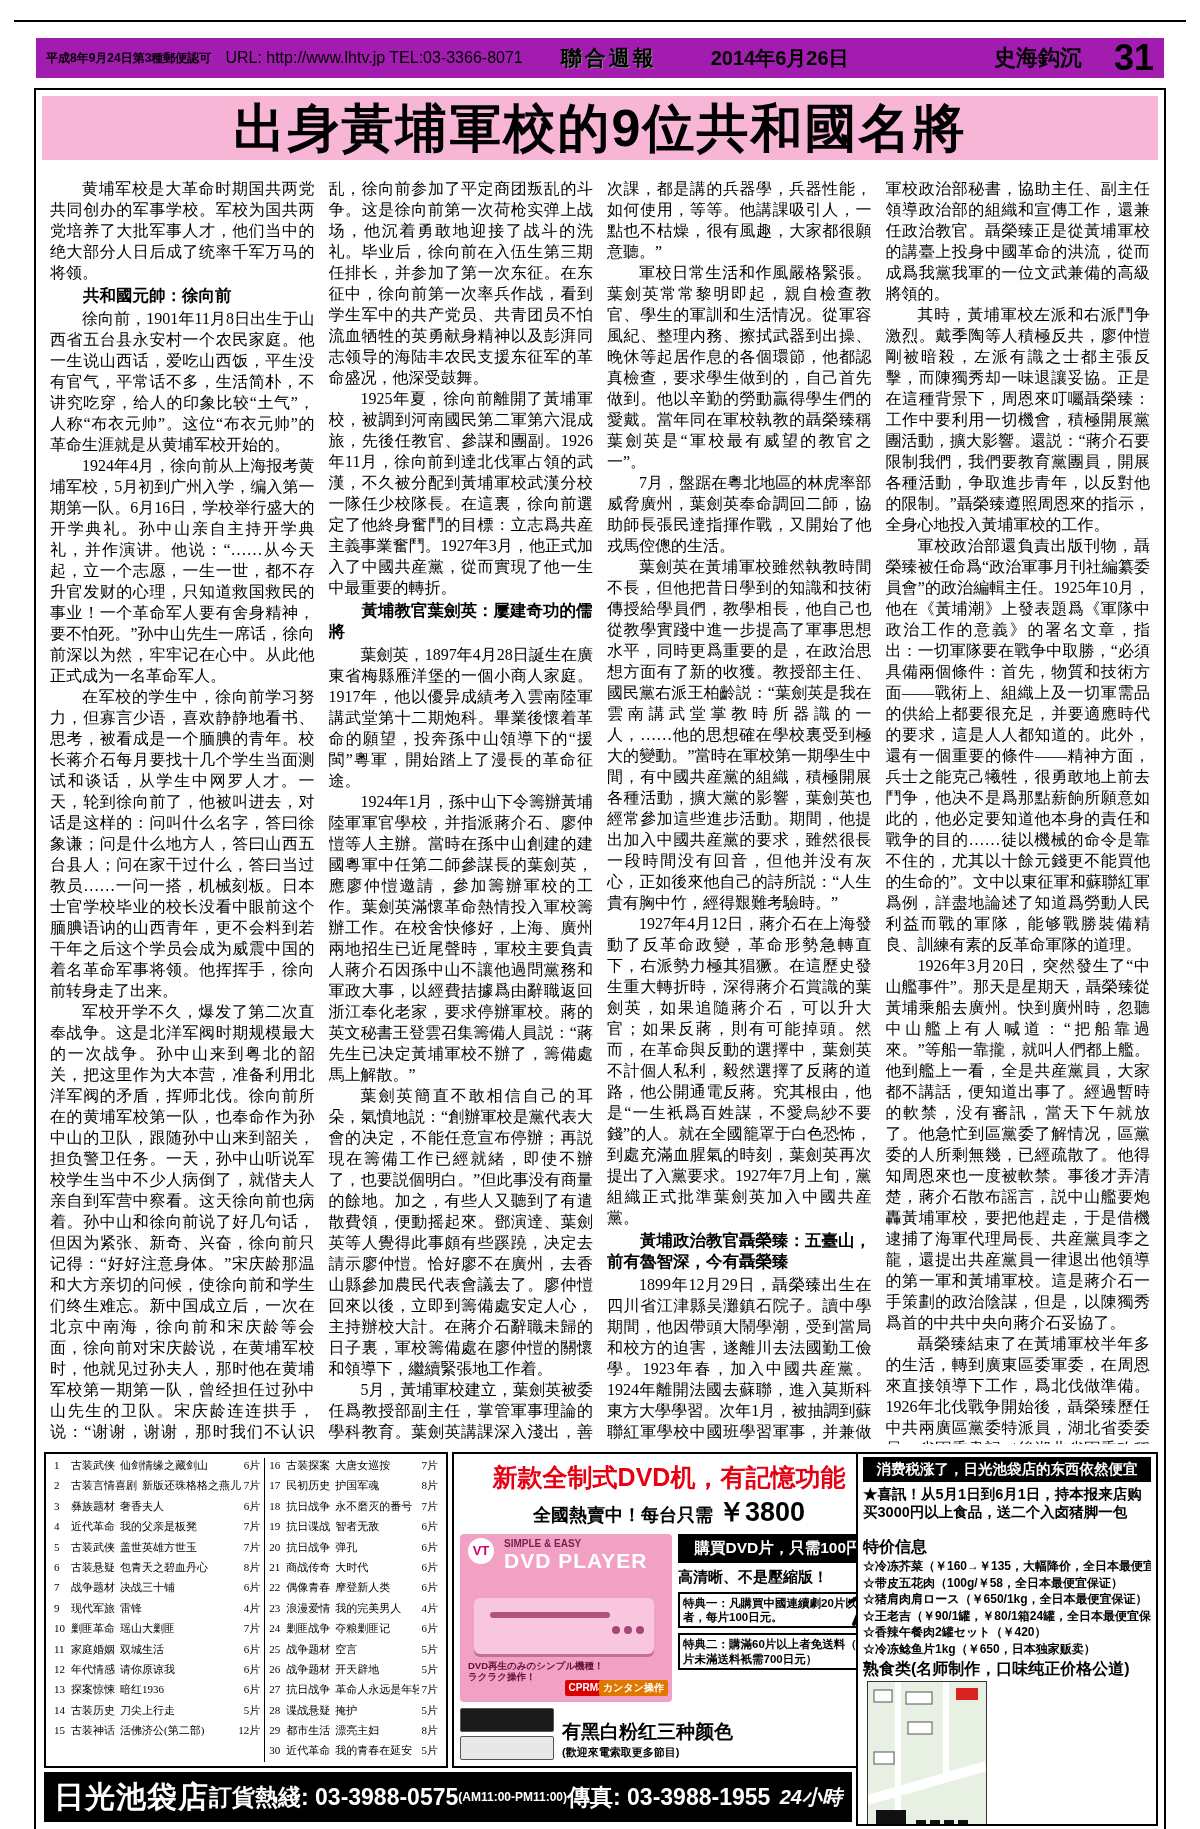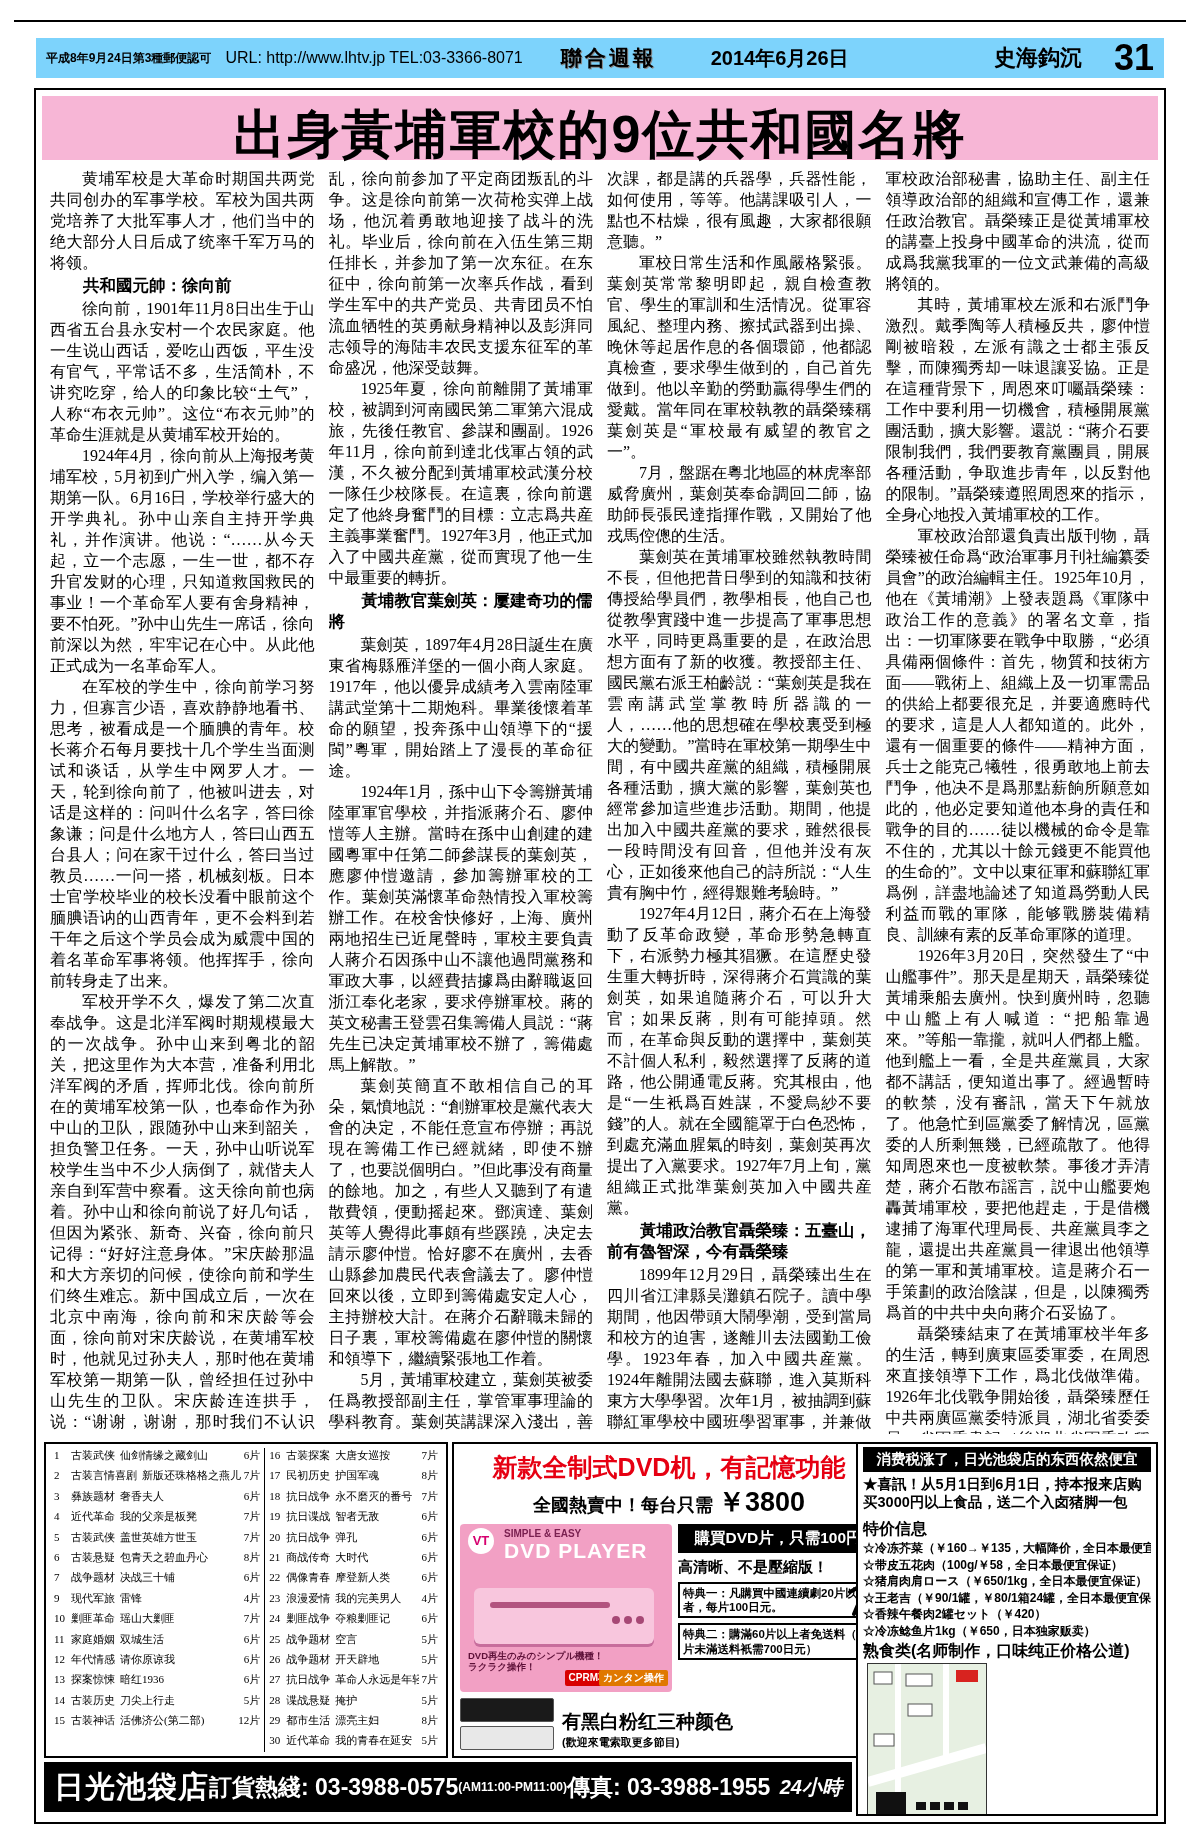--- a/index.html
+++ b/index.html
@@ -1,31 +1,31 @@
 <!DOCTYPE html>
 <html><head>
 <meta charset="utf-8">
 <style>
   html,body{margin:0;padding:0;background:#f2f2f0;}
   .page{position:relative;width:1200px;height:1829px;background:#fff;margin:0 auto;
         font-family:"Liberation Serif","DejaVu Serif",serif;color:#000;overflow:hidden;}
   .top-rule{margin:20px 14px 0;border-top:2px solid #000;}
   
-  .header-bar{margin:16px 36px 0;height:40px;background:#7dd3fc;display:flex;align-items:center;
+  .header-bar{margin:16px 36px 0;height:40px;background:#a21caf;display:flex;align-items:center;
               padding:0 10px;gap:14px;font-family:"Liberation Sans",sans-serif;}
   .permit{font-size:12px;font-weight:700;white-space:nowrap;}
   .contact{font-size:16px;white-space:nowrap;}
   .masthead{font-size:21px;font-weight:900;letter-spacing:3px;margin-left:24px;
             text-shadow:1px 1px 0 #888;}
   .issue-date{font-size:20px;font-weight:600;margin-left:40px;white-space:nowrap;}
   .section{font-size:22px;font-weight:700;margin-left:auto;white-space:nowrap;}
   .pageno{font-size:36px;font-weight:900;margin-left:18px;}
   
   .frame{margin:10px 34px 0;border:2px solid #000;padding:6px;}
-  .banner{background:#f7b6d6;height:64px;display:flex;align-items:flex-end;justify-content:center;margin-bottom:4px;}
+  .banner{background:#f7b6d6;height:64px;display:flex;align-items:center;justify-content:center;margin-bottom:14px;}
   .banner h1{margin:0;font-family:"Liberation Sans","DejaVu Sans",sans-serif;font-size:52px;
              font-weight:900;letter-spacing:2px;line-height:1;}
   
   .article{display:flex;gap:14px;padding:4px 8px 2px;}
   .col{flex:1;height:1266px;overflow:hidden;font-size:16px;line-height:21px;text-align:justify;}
   .blk{margin:0;}
   .blk.h{font-family:"Liberation Sans","DejaVu Sans",sans-serif;font-weight:800;font-size:16.5px;
          margin:2px 0;text-indent:2em;text-align:left;}
   .blk.ind{text-indent:2em;}
   
@@ -71,21 +71,21 @@
   .minis{display:flex;flex-direction:column;gap:4px;}
   .mini-player{width:92px;height:22px;border-radius:2px;border:1px solid #555;}
   .mini-player.black{background:#1a1a1a;}
   .mini-player.white{background:#e8e8e8;}
   .colors-note{font-size:19px;font-weight:900;font-family:"Liberation Sans",sans-serif;}
   .contact-note{font-size:11px;font-weight:700;}
   
   .storead{left:812px;top:2px;width:302px;height:374px;padding:3px 5px;font-family:"Liberation Sans",sans-serif;overflow:hidden;}
   .store-head{background:#000;color:#fff;font-size:14.5px;font-weight:800;text-align:center;padding:3px 1px;}
   .store-promo{font-size:14.5px;font-weight:800;line-height:1.25;margin-top:3px;}
-  .specials-title{font-size:16px;font-weight:900;margin-top:8px;}
+  .specials-title{font-size:16px;font-weight:900;margin-top:16px;}
   .sitem{font-size:12px;font-weight:600;line-height:1.38;white-space:nowrap;overflow:hidden;}
   .cooked-header{font-size:16px;font-weight:800;margin-top:1px;}
   .store-low{display:flex;margin-top:1px;}
   .store-low-left{flex:1;}
   .citem{font-size:12px;font-weight:600;line-height:1.4;white-space:nowrap;overflow:hidden;}
   .closing{font-size:15px;font-weight:900;line-height:1.35;}
   .map{margin-left:4px;border:1px solid #333;flex:none;}
   
   .storebar{position:absolute;left:0;top:322px;width:808px;height:50px;background:#000;color:#fff;
             display:flex;align-items:center;gap:0;padding:0 10px;box-sizing:border-box;

